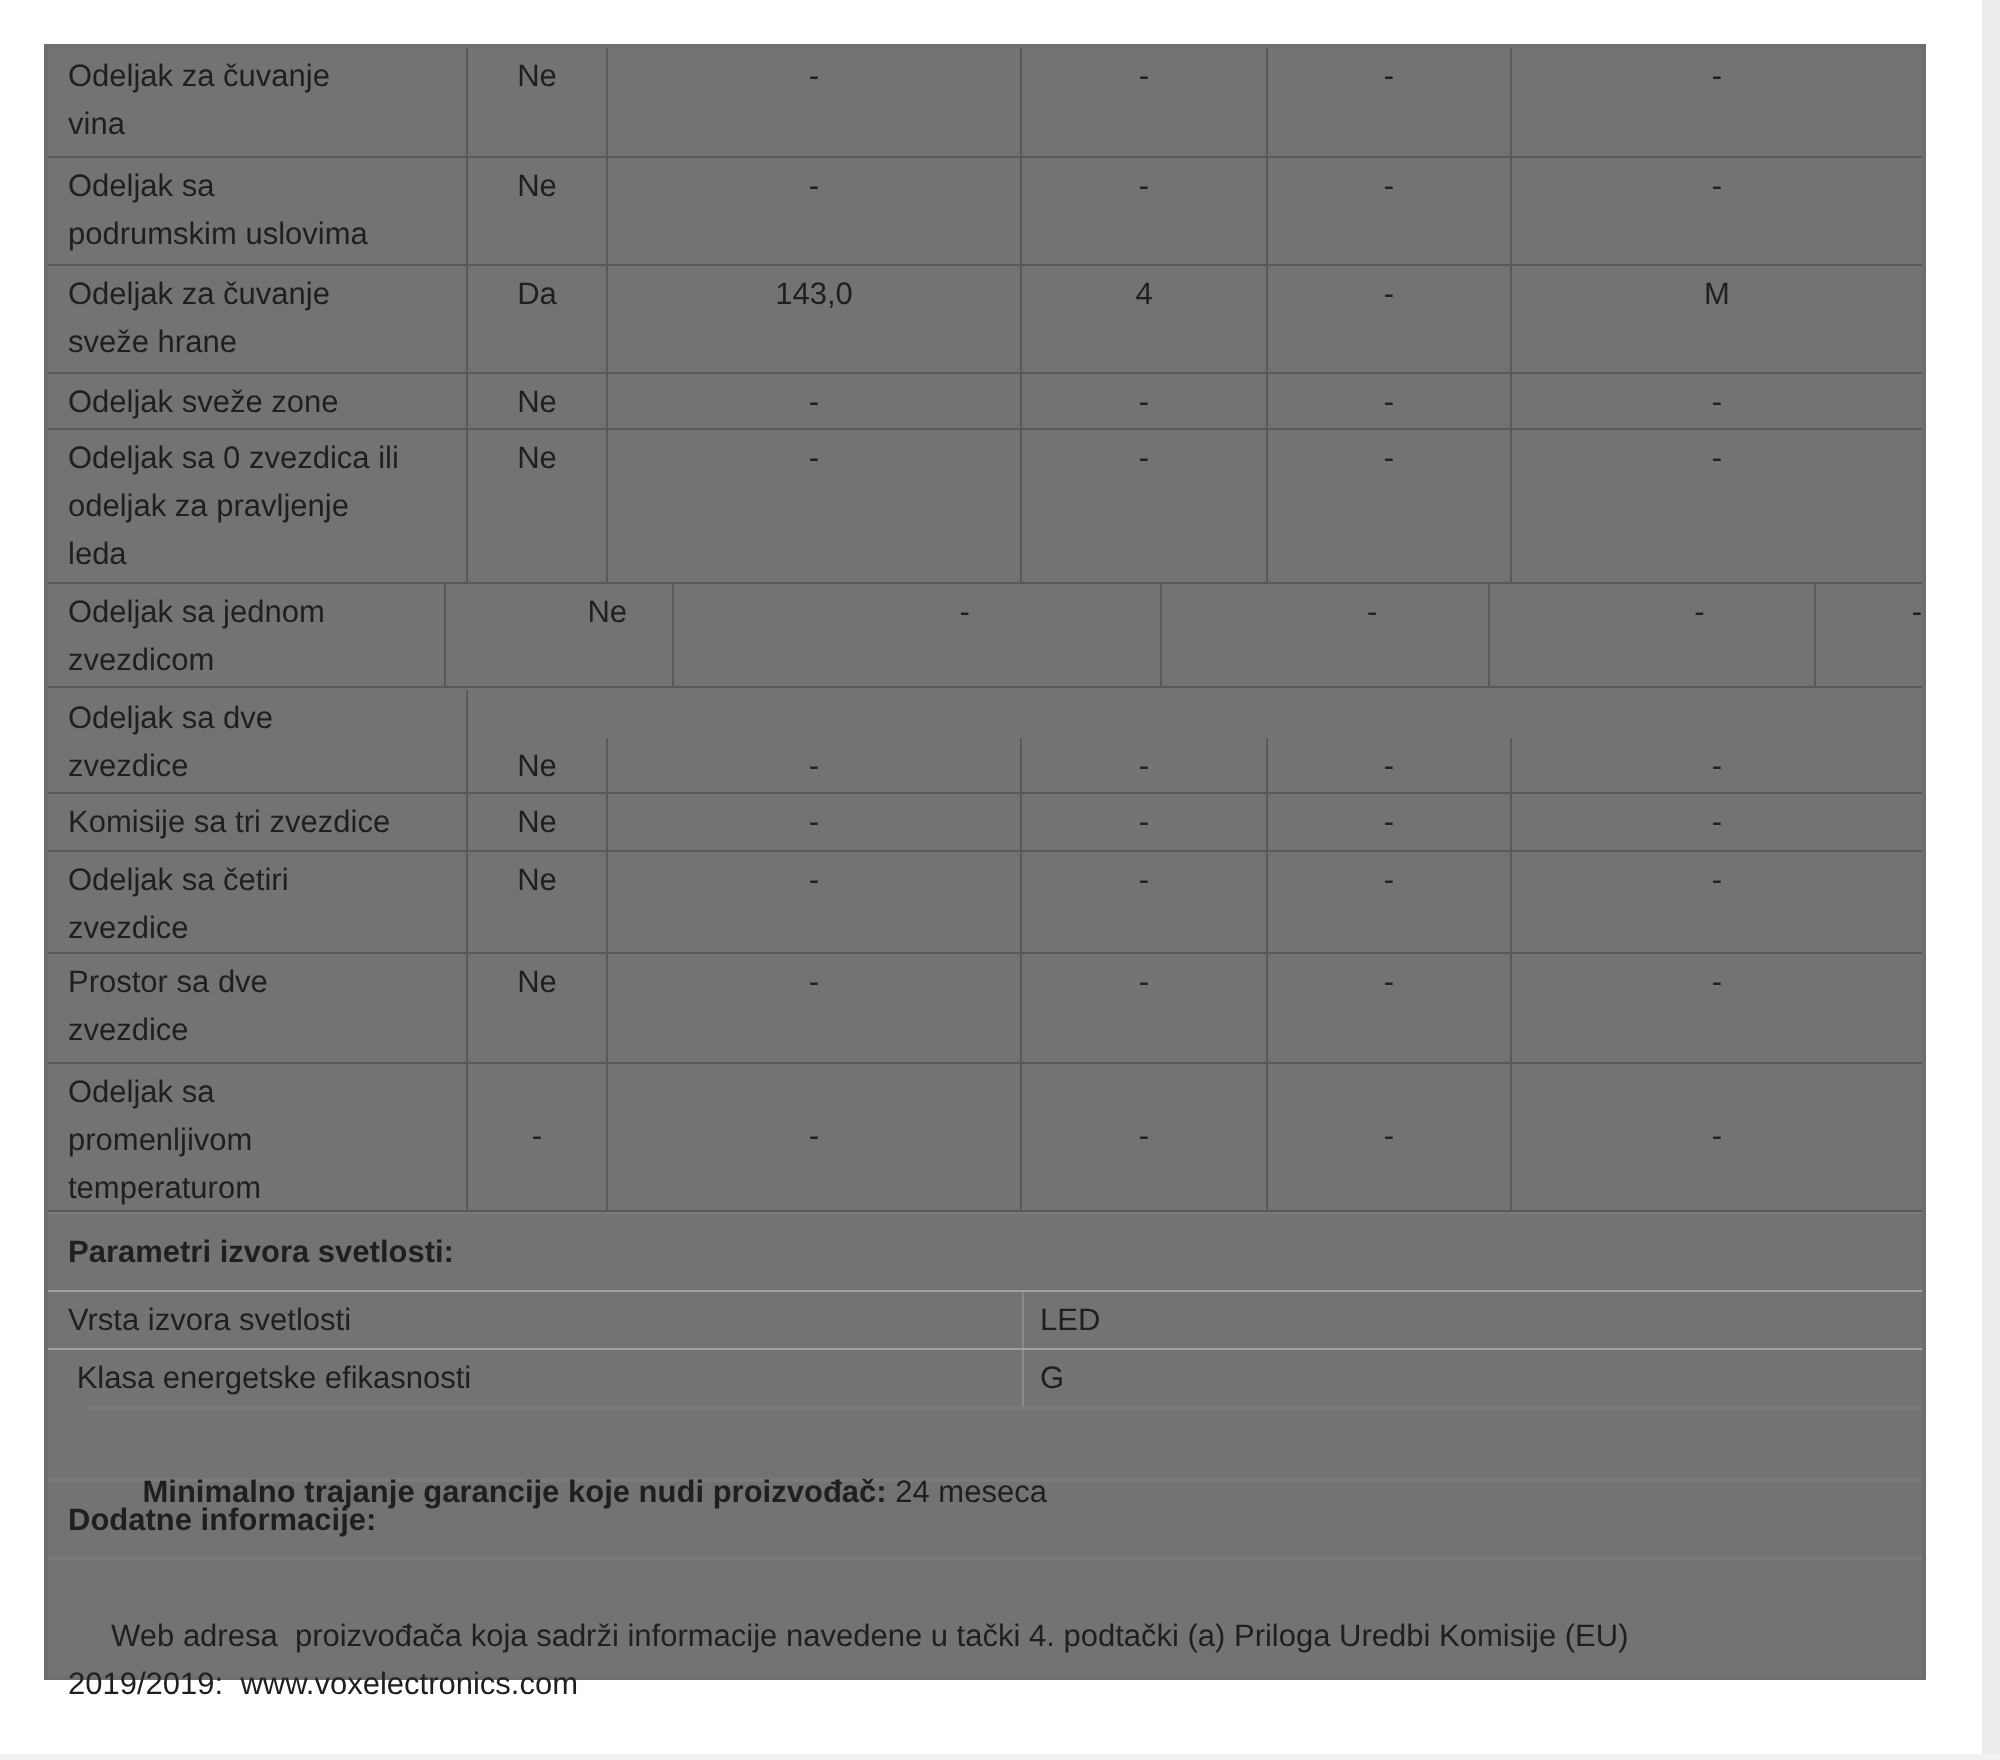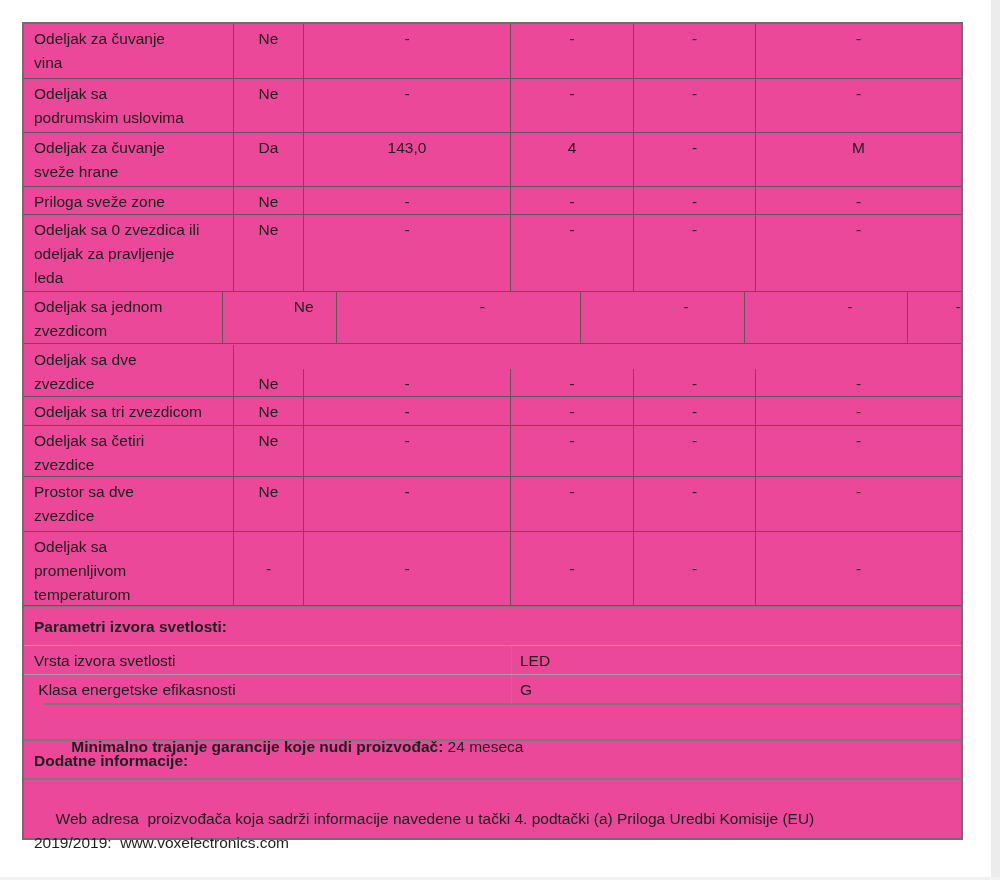--- a/index.html
+++ b/index.html
@@ -18,21 +18,21 @@
   }
   .page-edge-bottom {
     position: absolute; left: 0; bottom: 0;
     width: 1000px; height: 3px;
     background: #f1f1f1;
   }
   .doc-table {
     position: absolute; left: 22px; top: 22px;
     width: 941px;
     border: 2px solid #6e6e6e;
-    background: #ec4899;
+    background: #737373;
     font-size: 15.5px;
     line-height: 24px;
   }
   
   .comp-row { display: flex; border-bottom: 1px solid #595959; }
   .cell { padding-top: 3px; }
   .cell.label {
     width: 210px; border-right: 1px solid #595959;
     padding-left: 10px; padding-right: 6px;
     white-space: pre-wrap;
@@ -107,21 +107,21 @@
       <div class="cell label">Odeljak za čuvanje
 sveže hrane</div>
       <div class="cell val v1">Da</div>
       <div class="cell val v2">143,0</div>
       <div class="cell val v3">4</div>
       <div class="cell val v4">-</div>
       <div class="cell val v5">M</div>
     </div>
 
     <div class="comp-row" style="height: 28px;">
-      <div class="cell label">Priloga sveže zone</div>
+      <div class="cell label">Odeljak sveže zone</div>
       <div class="cell val v1">Ne</div>
       <div class="cell val v2">-</div>
       <div class="cell val v3">-</div>
       <div class="cell val v4">-</div>
       <div class="cell val v5">-</div>
     </div>
 
     <div class="comp-row" style="height: 77px;">
       <div class="cell label">Odeljak sa 0 zvezdica ili
 odeljak za pravljenje
@@ -147,21 +147,21 @@
       <div class="cell label">Odeljak sa dve
 zvezdice</div>
       <div class="cell val v1">Ne</div>
       <div class="cell val v2">-</div>
       <div class="cell val v3">-</div>
       <div class="cell val v4">-</div>
       <div class="cell val v5">-</div>
     </div>
 
     <div class="comp-row" style="height: 29px;">
-      <div class="cell label">Odeljak sa tri zvezdicom</div>
+      <div class="cell label">Komisije sa tri zvezdice</div>
       <div class="cell val v1">Ne</div>
       <div class="cell val v2">-</div>
       <div class="cell val v3">-</div>
       <div class="cell val v4">-</div>
       <div class="cell val v5">-</div>
     </div>
 
     <div class="comp-row" style="height: 51px;">
       <div class="cell label">Odeljak sa četiri
 zvezdice</div>

